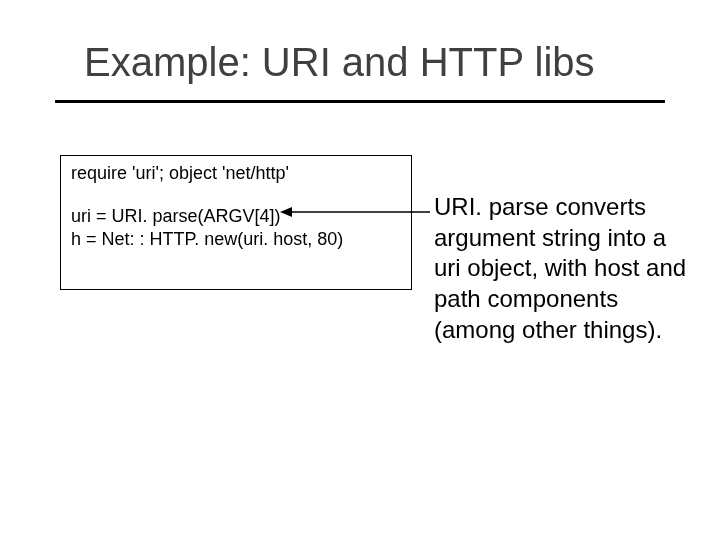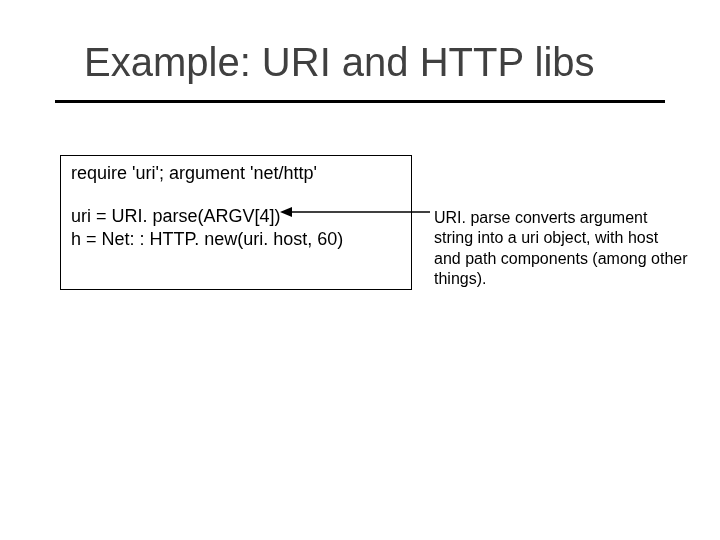--- a/index.html
+++ b/index.html
@@ -36,45 +36,44 @@
     font-size: 18px;
     line-height: 1.28;
   }
   .codebox .row { white-space: nowrap; }
   .gap { height: 20px; }
   .explain {
     position: absolute;
     top: 192px;
     left: 434px;
     width: 255px;
-    font-size: 16px;
+    font-size: 24px;
     line-height: 1.28;
-    margin-top: 16px;
   }
   svg.arrow {
     position: absolute;
     top: 205px;
     left: 280px;
     width: 152px;
     height: 14px;
   }
 </style>
 </head>
 <body>
 
 <div class="title">Example: URI and HTTP libs</div>
 <div class="rule"></div>
 
 <div class="codebox">
-  <div class="row">require 'uri'; argument  'net/http'</div>
+  <div class="row">require 'uri'; object  'net/http'</div>
   <div class="gap"></div>
   <div class="row">
     <span>uri = </span><span>URI. parse</span><span>(ARGV[4])</span>
   </div>
-  <div class="row">h = Net: : HTTP. new(uri. host, 60)</div>
+  <div class="row">h = Net: : HTTP. new(uri. host, 80)</div>
   <div class="gap"></div>
 </div>
 
 <svg class="arrow" viewBox="0 0 152 14">
   <line x1="10" y1="7" x2="150" y2="7" stroke="#000" stroke-width="1.5"></line>
   <polygon points="0,7 12,2 12,12" fill="#000"></polygon>
 </svg>
 
 <div class="explain">
   <span>URI. parse </span><span>converts argument string into a uri object, with </span><span>host </span><span>and </span><span>path </span><span>components (among other things).</span>

